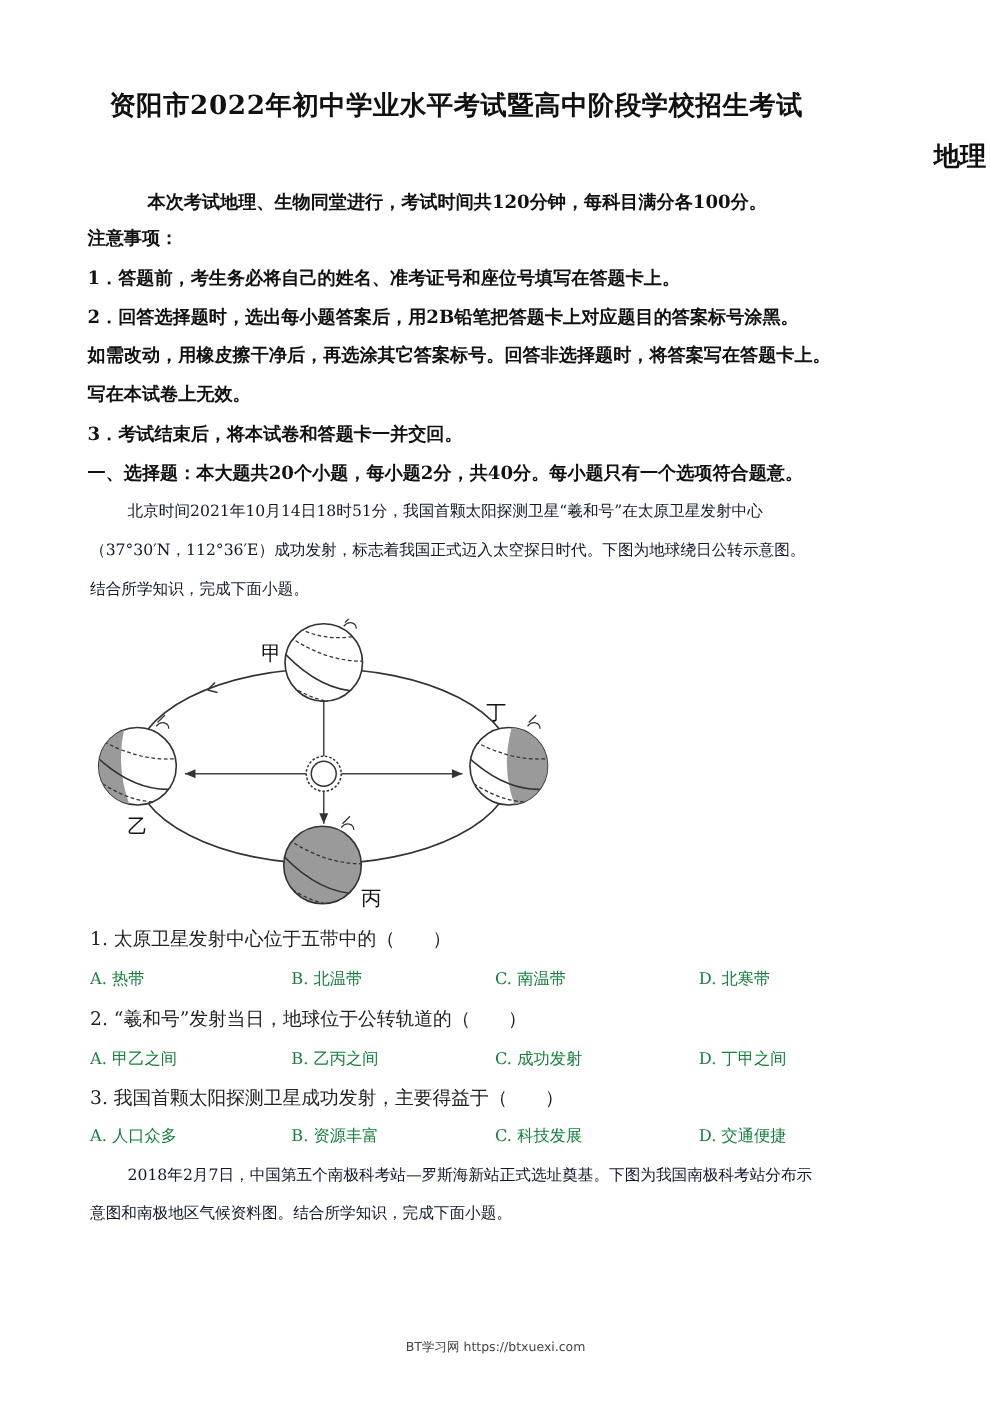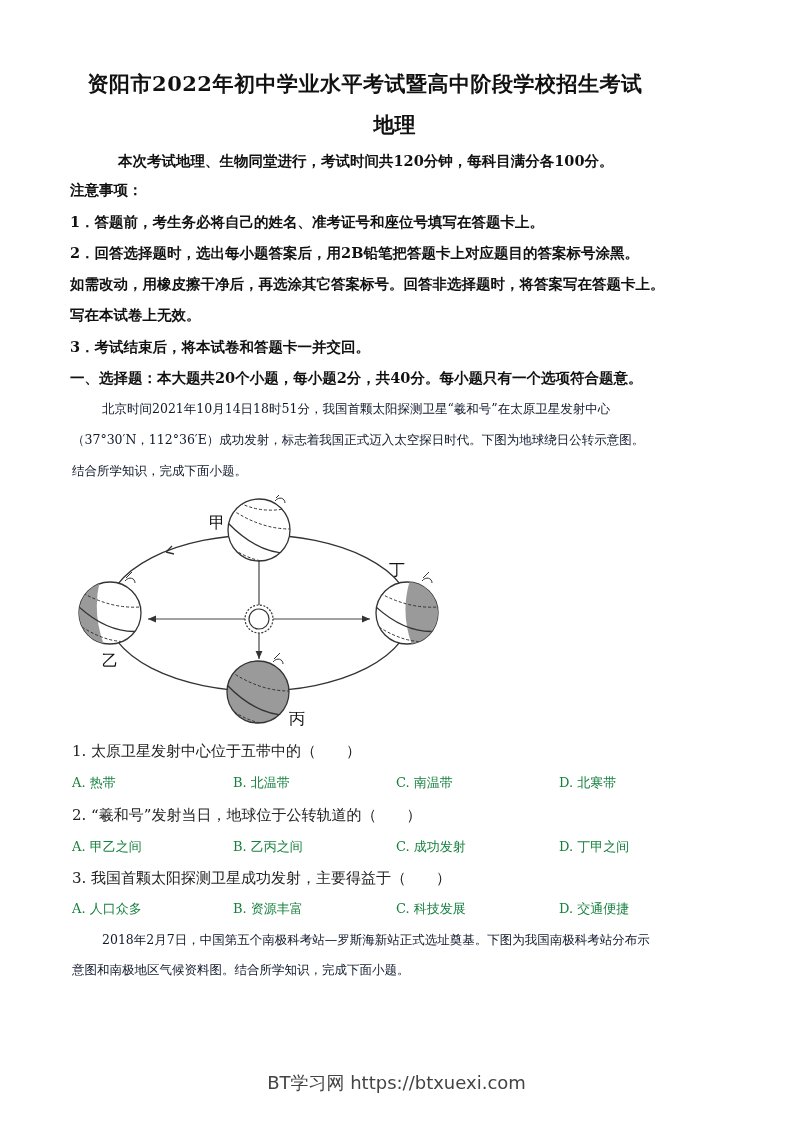--- a/index.html
+++ b/index.html
@@ -1,26 +1,26 @@
 <!DOCTYPE html>
 <html><head>
 <meta charset="utf-8">
 <style>
   html, body { margin: 0; padding: 0; background: #ffffff; }
   body { width: 793px; height: 1122px; position: relative; overflow: hidden; color: #111; font-family: "DejaVu Serif", "Liberation Serif", serif; }
   .abs { position: absolute; white-space: nowrap; }
   .title1 { left: 0; width: 730px; top: 70px; text-align: center; font-size: 21px; font-weight: bold; letter-spacing: 0.5px; }
-  .title2 { left: 0; width: 789px; top: 111px; text-align: center; font-size: 21px; font-weight: bold; }
+  .title2 { left: 0; width: 789px; top: 111px; text-align: right; font-size: 21px; font-weight: bold; }
   .bold15 { font-size: 14.5px; font-weight: bold; }
   .intro { left: 118px; top: 152px; }
   .line { left: 70px; }
   .para { font-size: 12.5px; color: #0f172a; }
   .q { font-size: 15px; color: #222; }
   .opt { font-size: 13px; color: #15803d; }
-  .footer { left: 0; width: 793px; top: 1071px; text-align: center; font-family: "DejaVu Sans", "Liberation Sans", sans-serif; font-size: 18px; color: #444; }
+  .footer { left: 0; width: 793px; top: 1071px; text-align: center; font-family: "DejaVu Sans", "Liberation Sans", sans-serif; font-size: 10px; color: #444; }
   #diagram { position: absolute; left: 70px; top: 495px; width: 380px; height: 240px; }
   .lbl { font-family: "DejaVu Sans", "Liberation Sans", sans-serif; font-size: 16px; fill: #111; }
 </style>
 </head>
 <body>
 
 <div>
   <div class="abs title1">资阳市2022年初中学业水平考试暨高中阶段学校招生考试</div>
   <div class="abs title2">地理</div>
   <div class="abs bold15 intro">本次考试地理、生物同堂进行，考试时间共120分钟，每科目满分各100分。</div>

